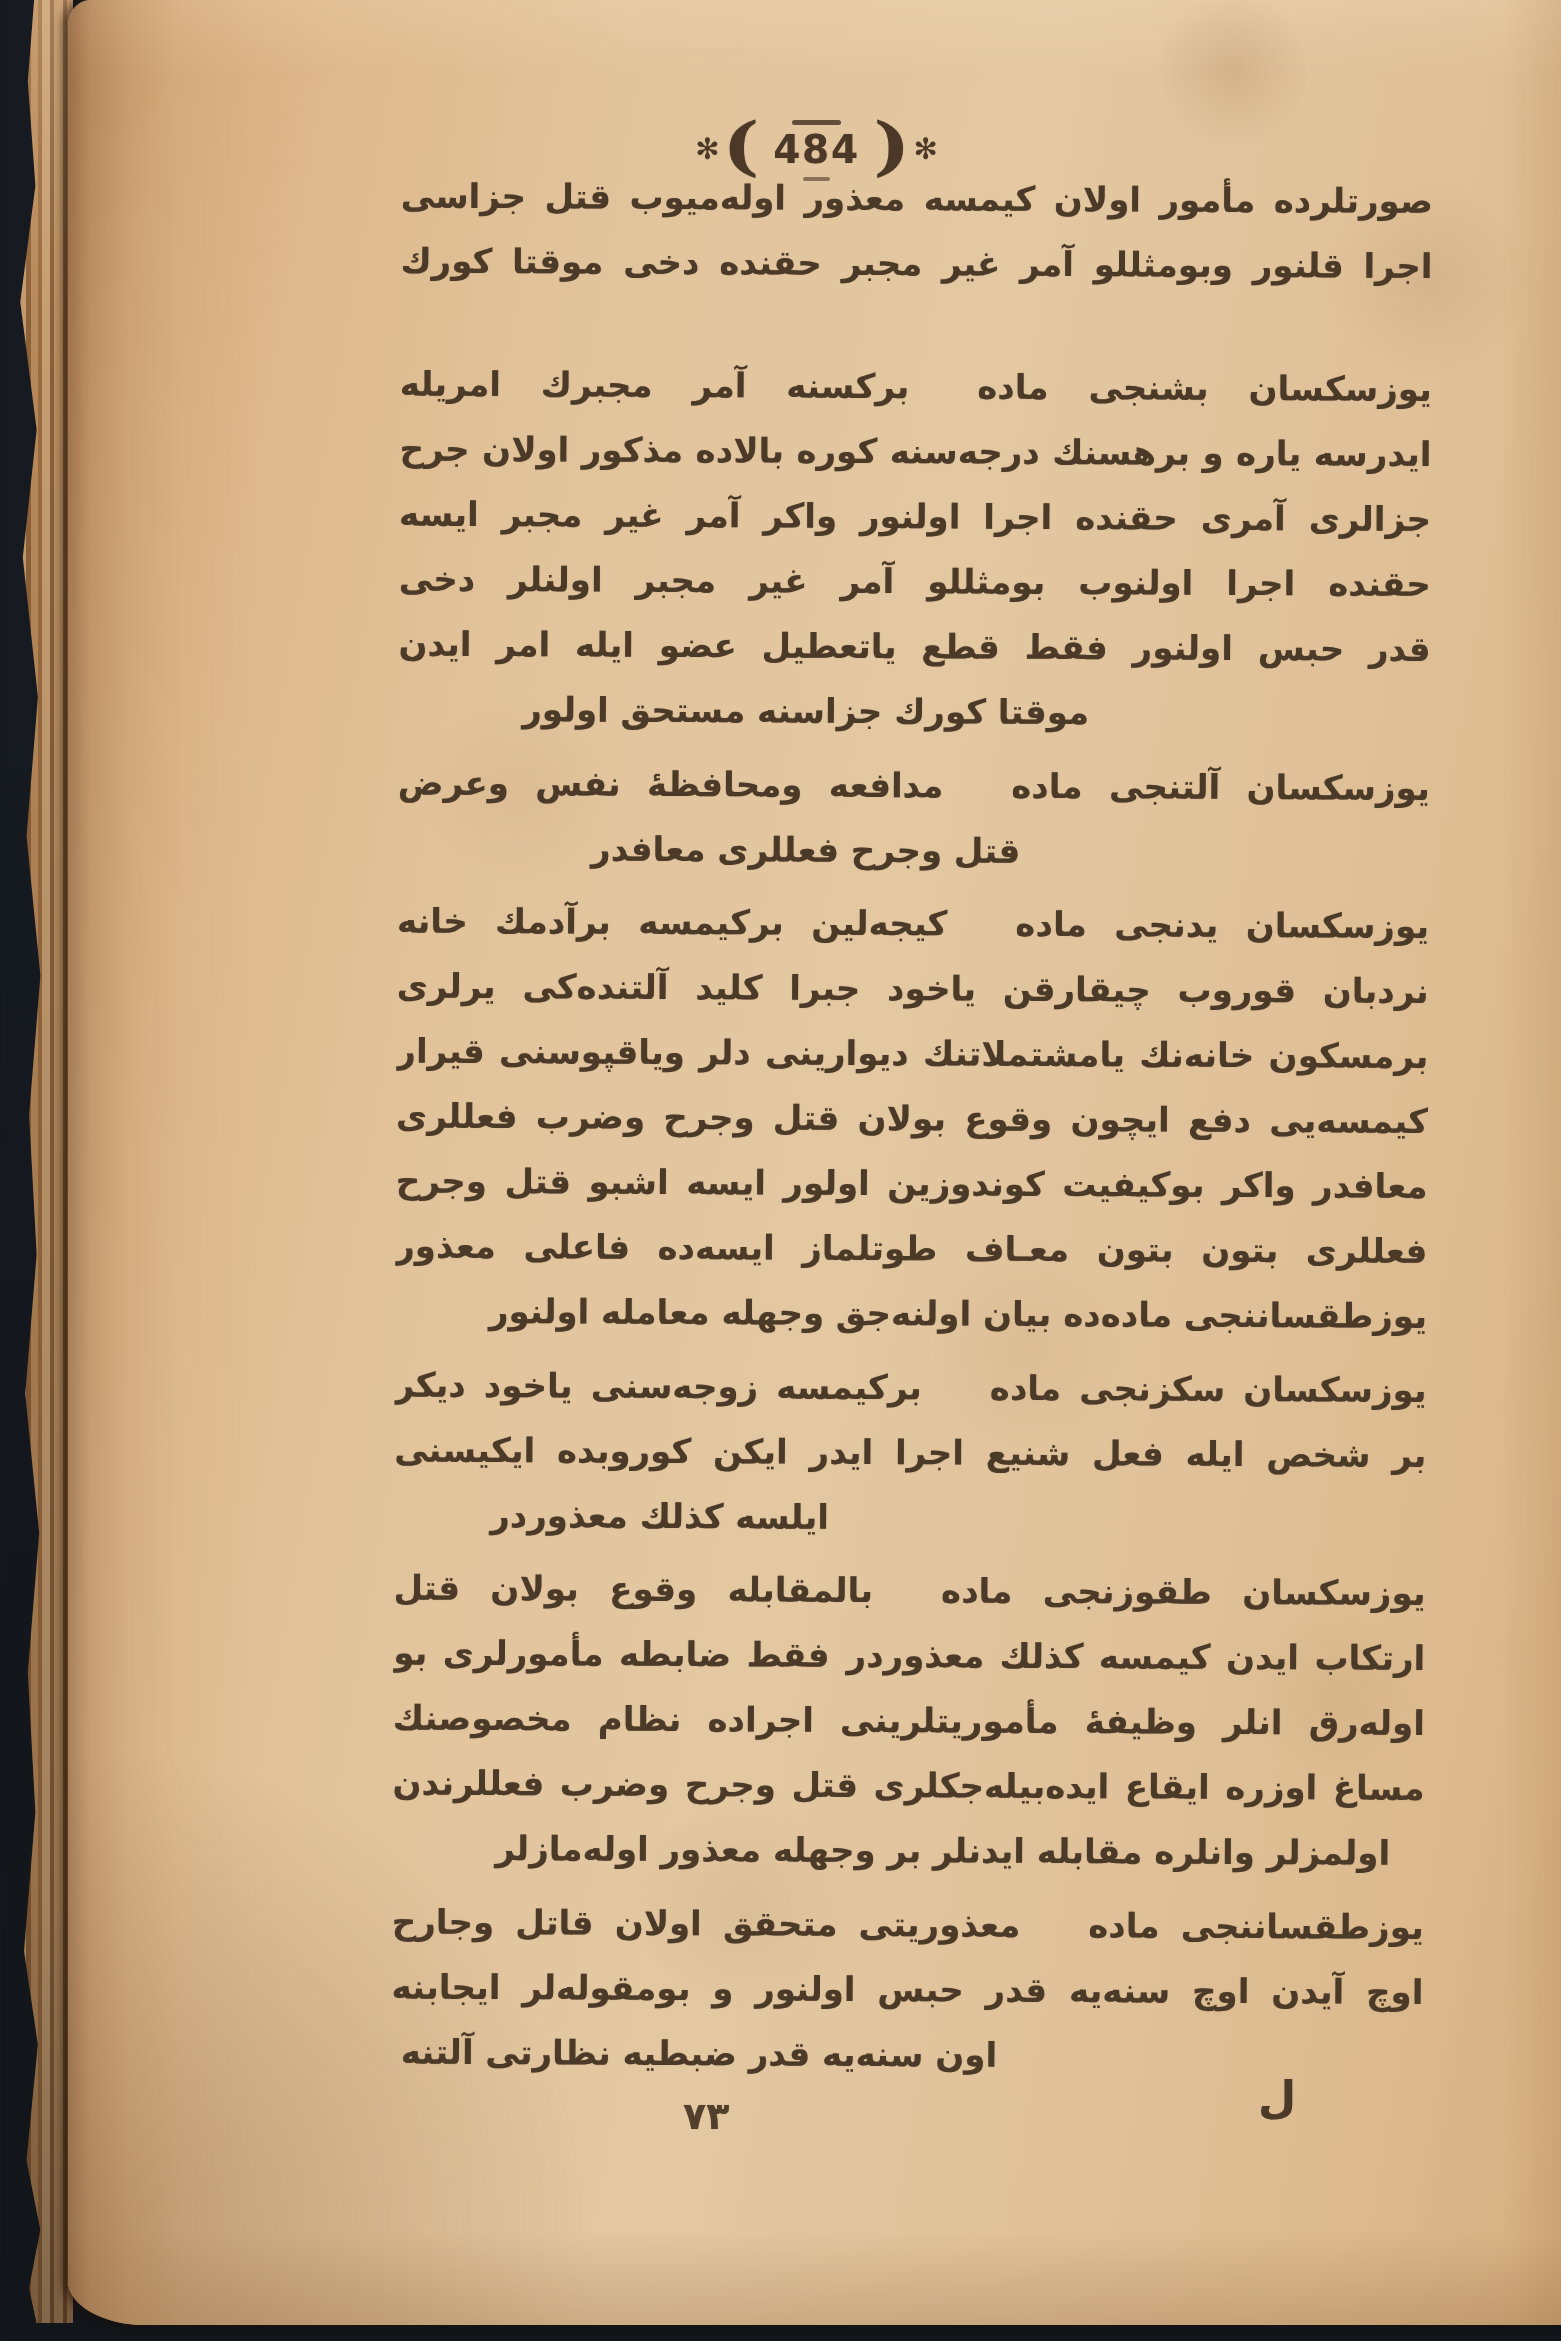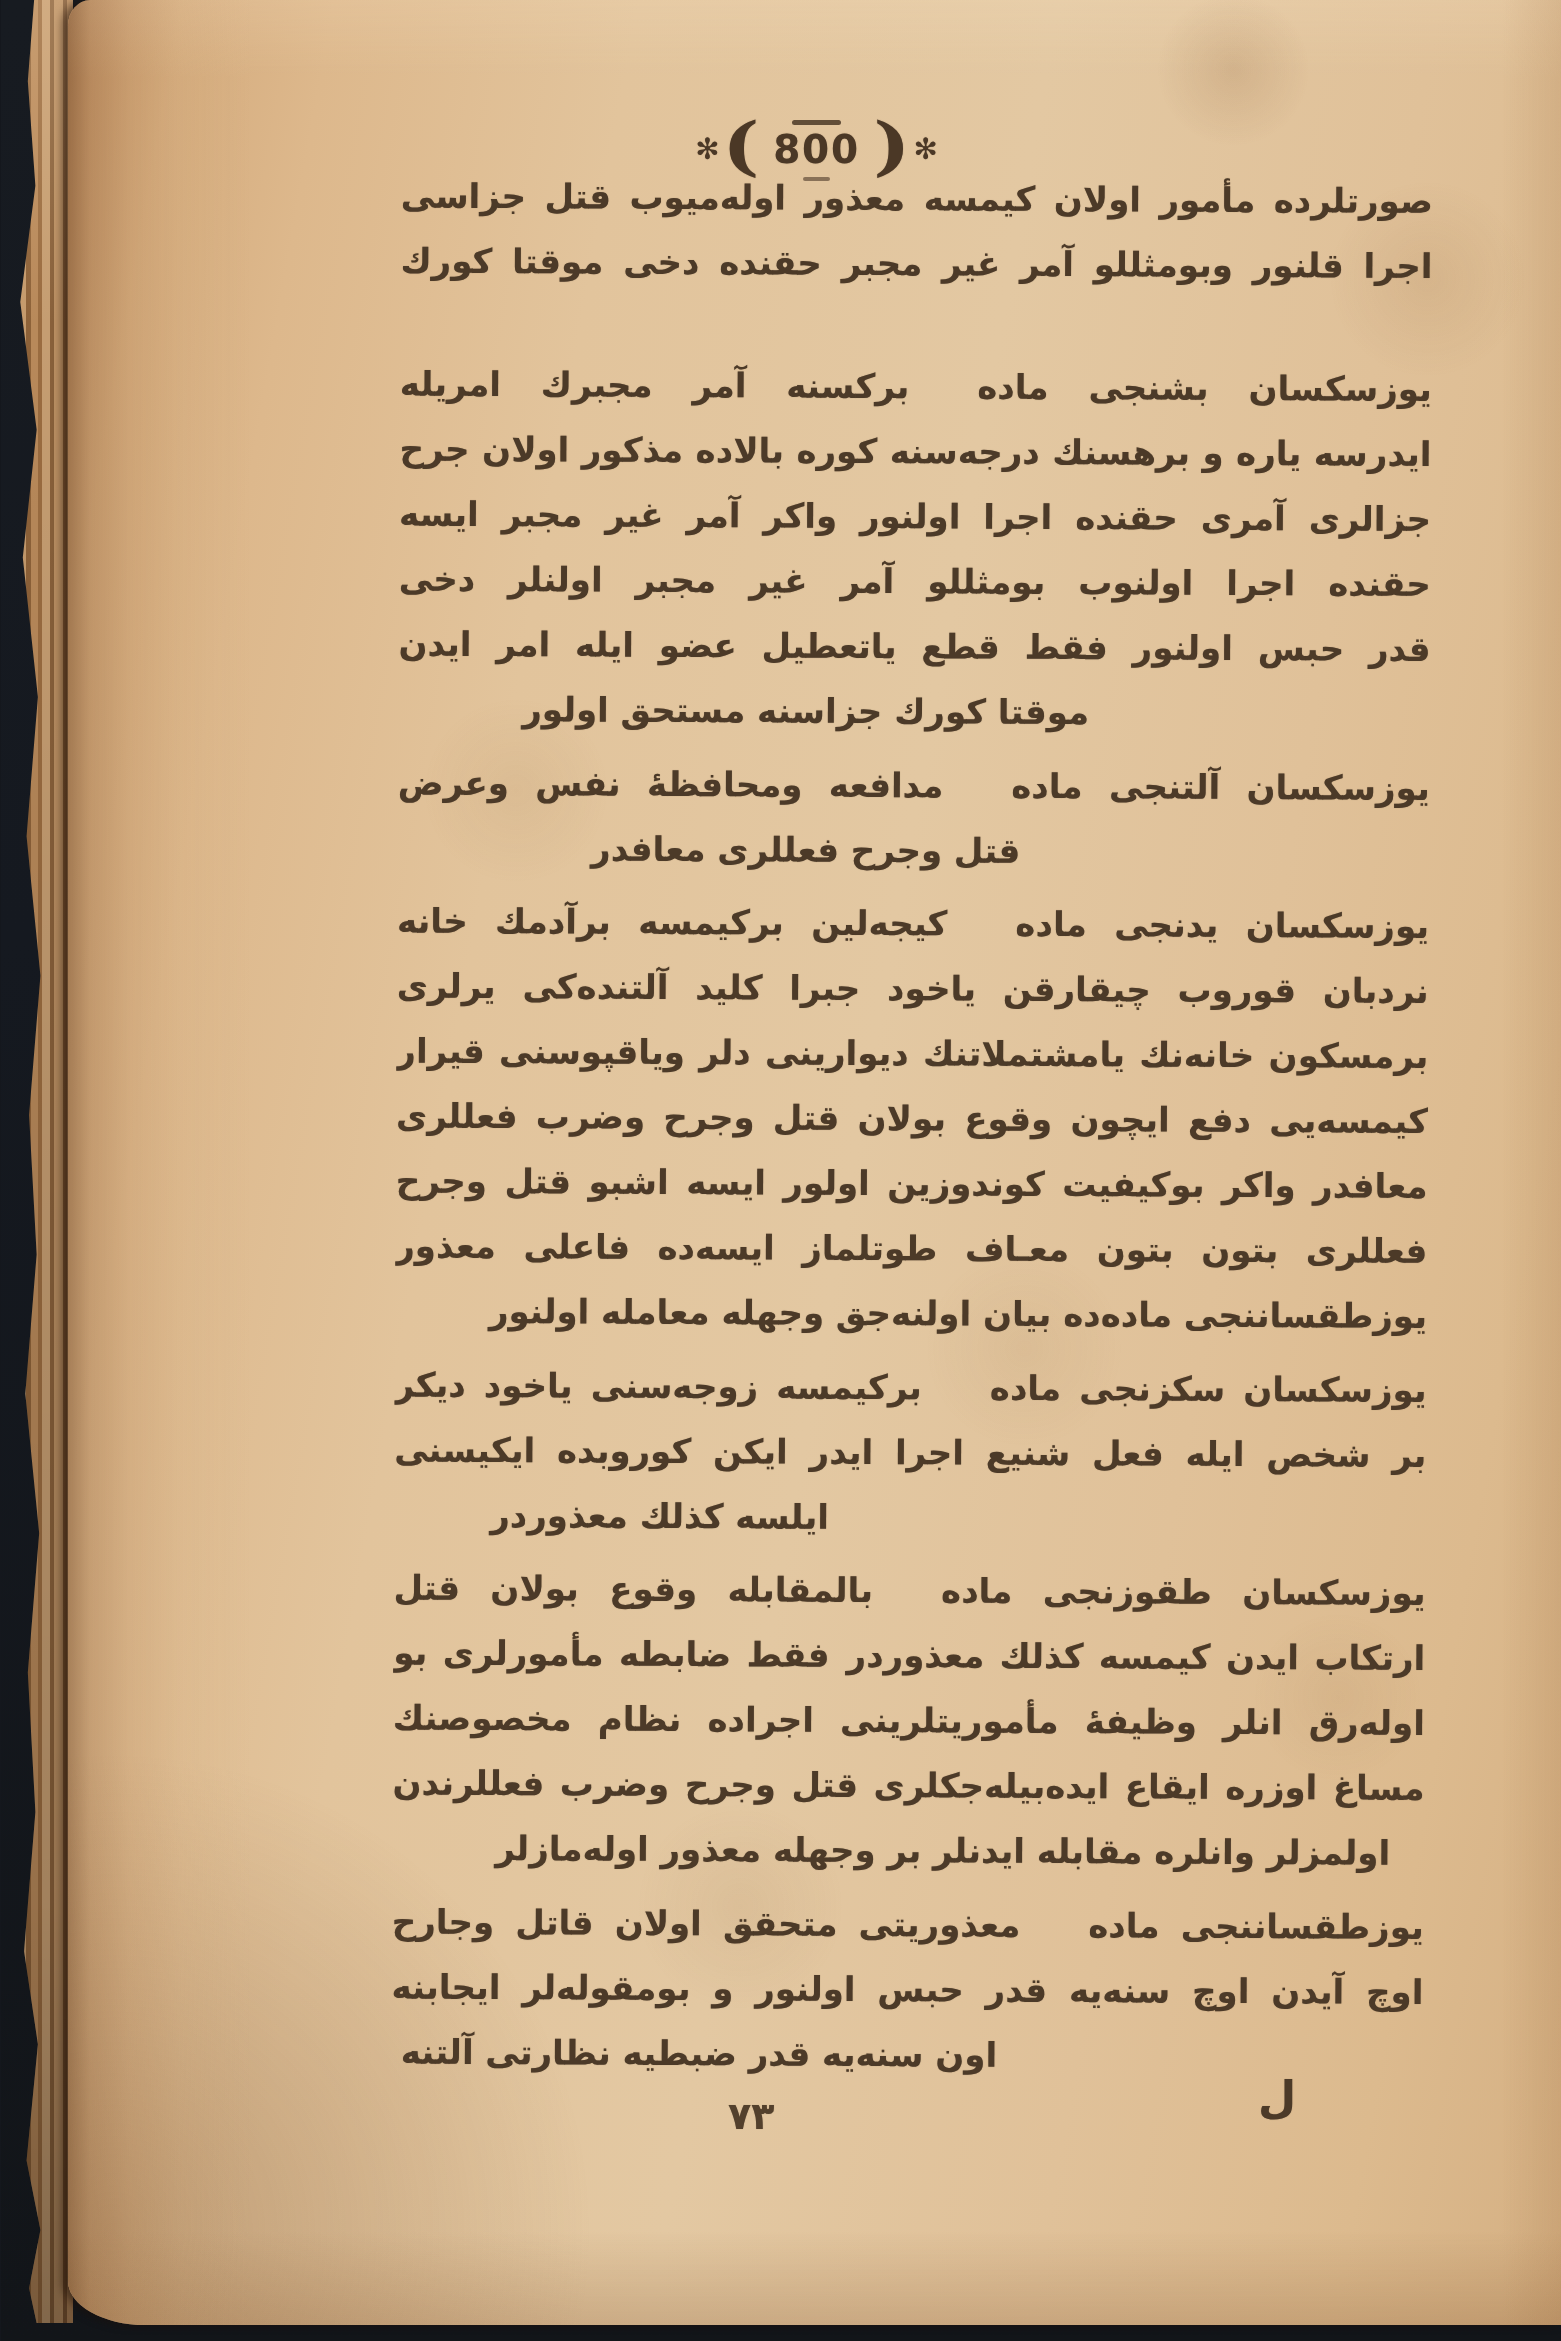--- a/index.html
+++ b/index.html
@@ -137,21 +137,21 @@
     color: #4c3a28;
     text-align: right;
     text-shadow: 0 0 0.9px rgba(76,58,40,0.45);
   }
   .line.just {
     text-align: justify;
     text-align-last: justify;
   }
   .footer-signature {
     position: absolute;
-    top: 2094px; left: 660px;
+    top: 2094px; left: 615px;
     font-size: 38px;
     font-weight: bold;
     color: #53402c;
     text-shadow: 0 0 0.9px rgba(76,58,40,0.45);
   }
   .footer-catchword {
     position: absolute;
     top: 2071px; left: 1190px;
     font-size: 44px;
     font-weight: bold;
@@ -166,21 +166,21 @@
 
   <div class="page-edges"></div>
 
   <div class="page">
     <div class="page-shading"></div>
     <div class="page-stains"></div>
 
     <div class="header-ornament">
       <span class="floral">✻</span>
       <span class="bracket">(</span>
-      <span class="page-number">800</span>
+      <span class="page-number">484</span>
       <span class="bracket">)</span>
       <span class="floral">✻</span>
     </div>
 
     <div class="text-block">
         <div class="line just">صورتلرده مأمور اولان كيمسه معذور اوله‌ميوب قتل جزاسى انك حقنده</div>
         <div class="line just">اجرا قلنور وبومثللو آمر غير مجبر حقنده دخى موقتا كورك جزاسى حكم اولنور</div>
         <div class="line just" style="margin-top: 58px;">يوزسكسان بشنجى ماده  بركسنه آمر مجبرك امريله برشخصى جرح ياضرب</div>
         <div class="line just">ايدرسه ياره و برهسنك درجه‌سنه كوره بالاده مذكور اولان جرح وضرب</div>
         <div class="line just">جزالرى آمرى حقنده اجرا اولنور واكر آمر غير مجبر ايسه بوجزالر فاعلى</div>

